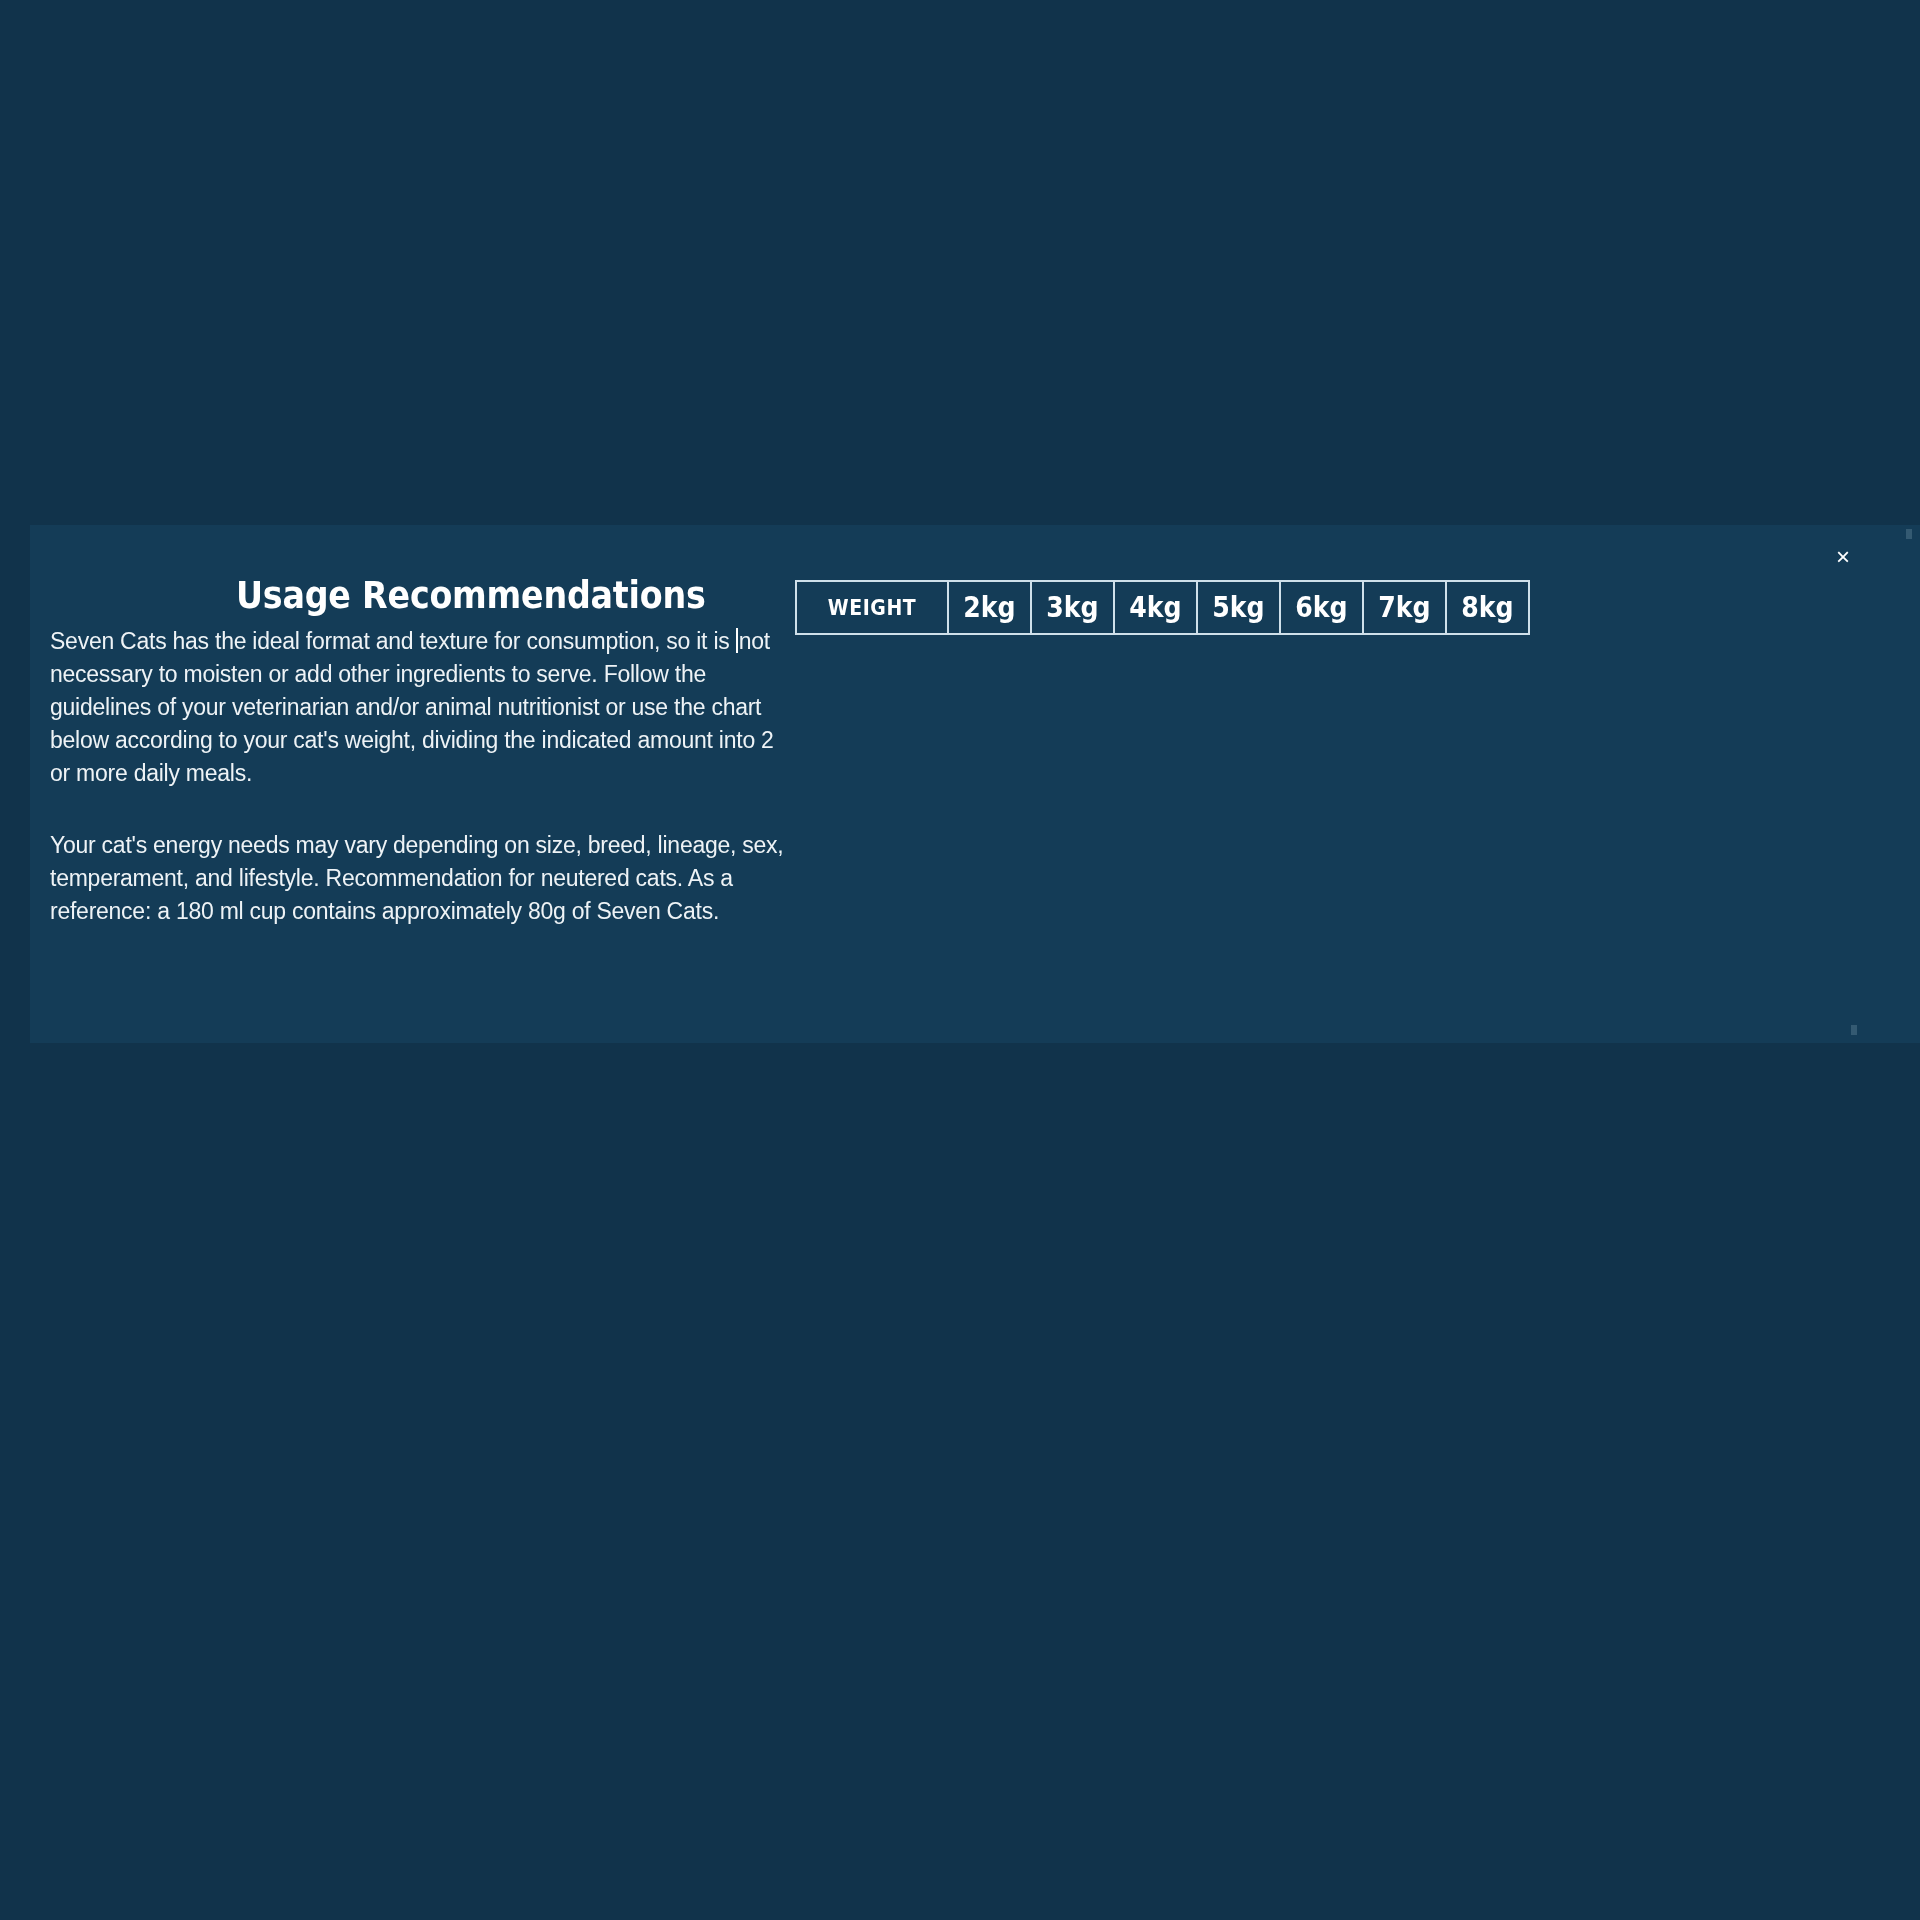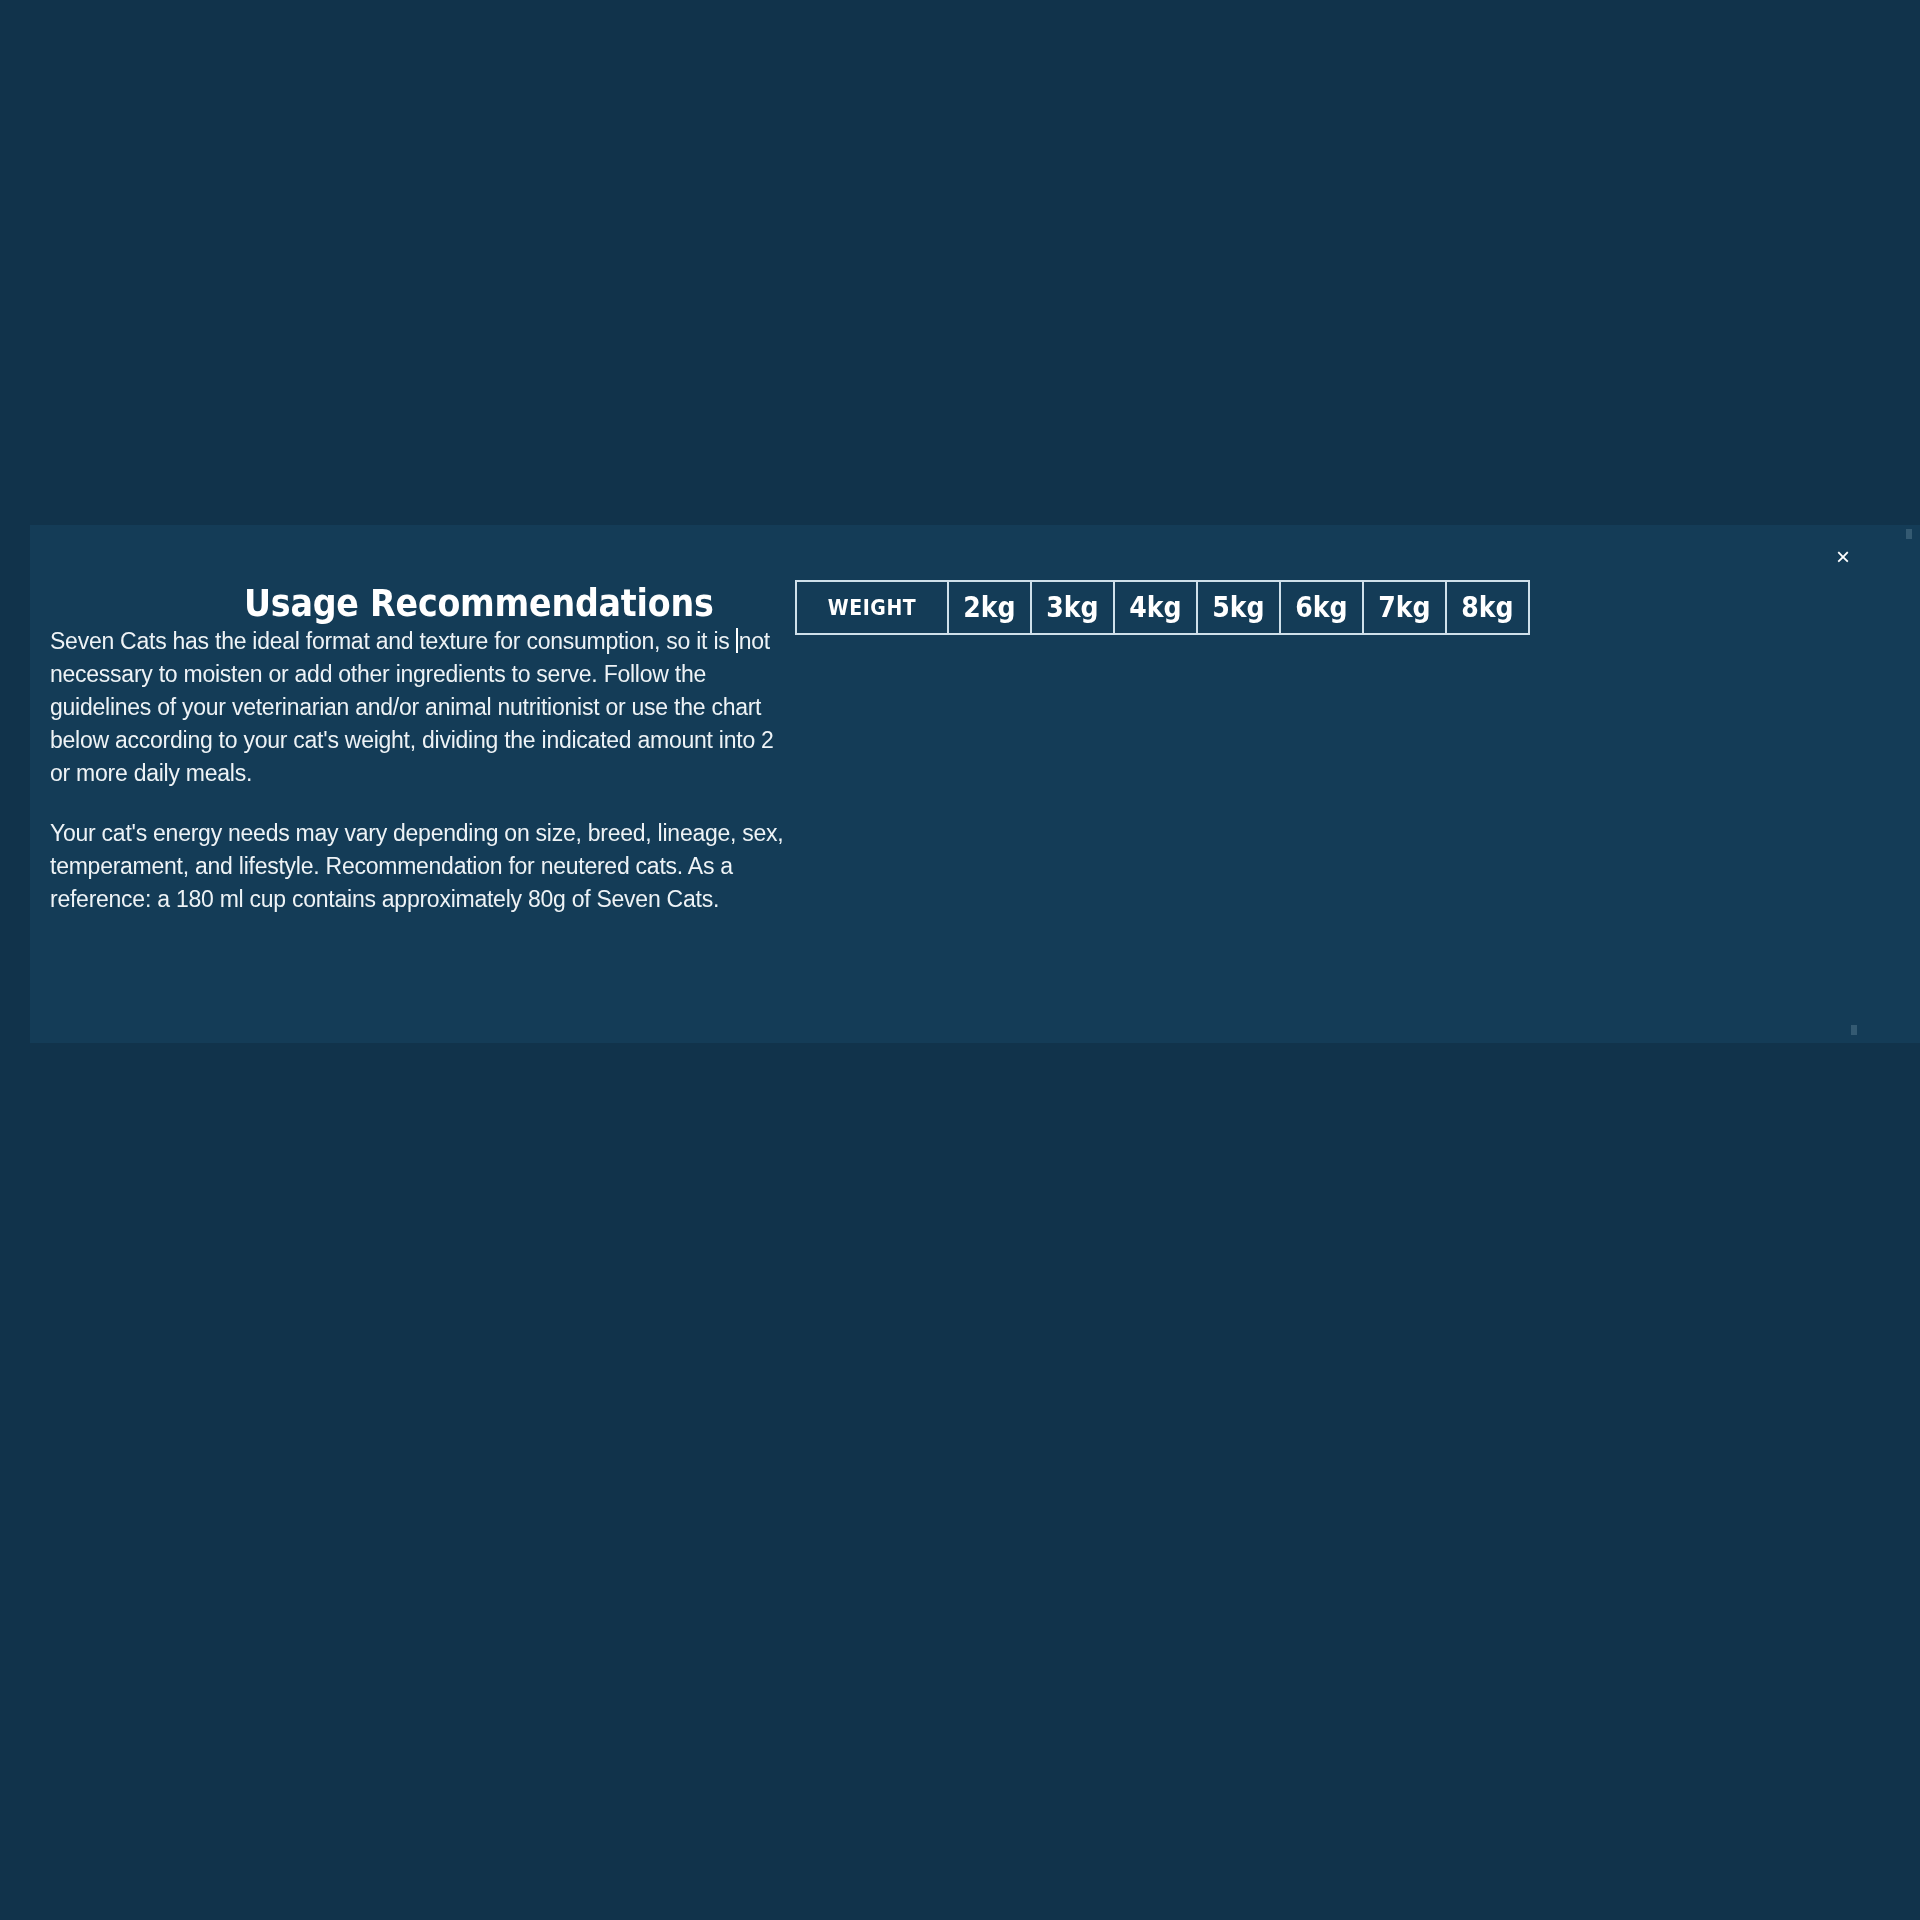--- a/index.html
+++ b/index.html
@@ -62,21 +62,21 @@
 
   
   #content-col {
     position: absolute;
     left: 10px;
     top: 0px;
     width: 740px;
   }
 
   #panel-title {
-    margin: 12px;
+    margin: 4px;
     padding: 0;
     position: absolute;
     left: 192px;
     top: 45px;
     font-size: 37px;
     font-weight: 700;
     letter-spacing: -0.2px;
     color: #ffffff;
     font-family: "DejaVu Sans", sans-serif;
     font-stretch: condensed;
@@ -91,21 +91,21 @@
     margin: 0;
     font-size: 23px;
     line-height: 33px;
     color: #eef3f6;
     font-family: "Liberation Sans", sans-serif;
     font-weight: 400;
     letter-spacing: -0.25px;
   }
 
   #para-1 { top: 100px; }
-  #para-2 { top: 292px; }
+  #para-2 { top: 304px; }
 
   
   .text-caret {
     display: inline-block;
     width: 2px;
     height: 25px;
     background: #ffffff;
     vertical-align: -4px;
     margin: 0 1px 0 0;
   }

